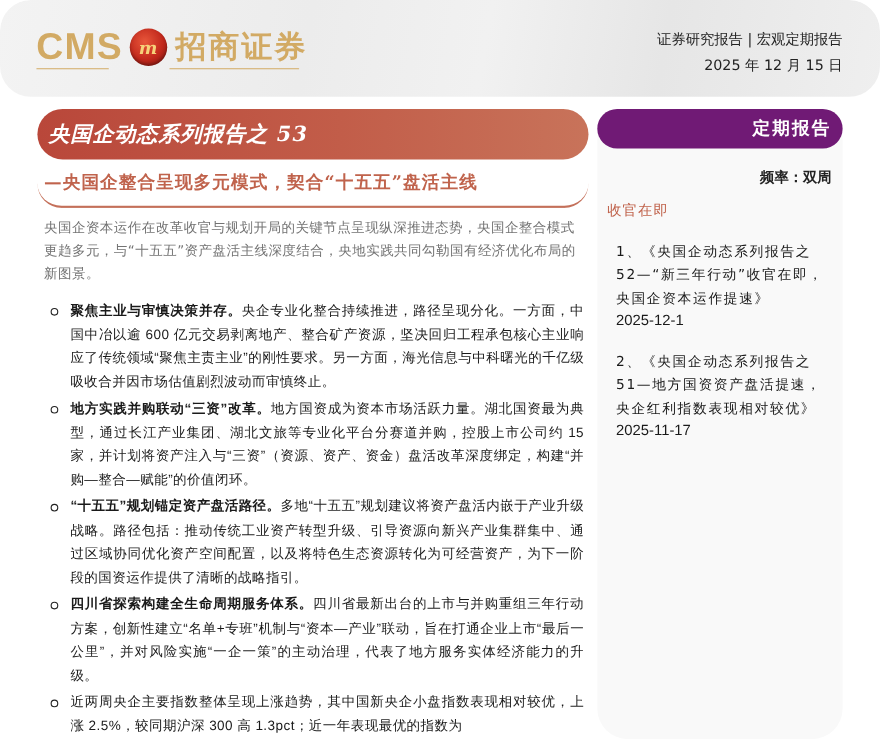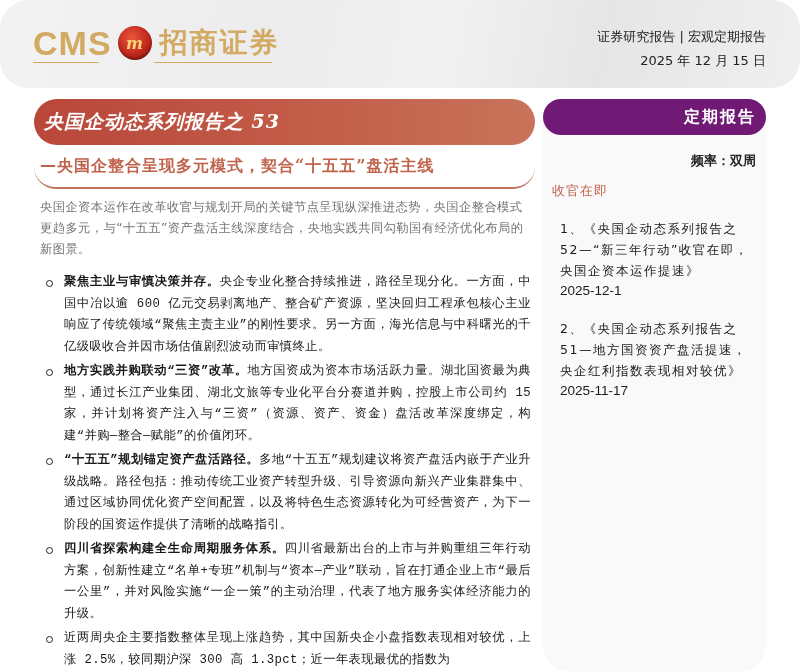--- a/index.html
+++ b/index.html
@@ -41,21 +41,21 @@
   .subtitle {
     height: 44px; display: flex; align-items: center; padding-left: 6px;
     color: #c0634c; font-size: 16px; font-weight: bold; letter-spacing: 1px;
     border-bottom: 2px solid #c4705a;
   }
   .summary {
     margin-top: 8px; padding: 0 6px; color: #737373; font-size: 12.3px; line-height: 21px; letter-spacing: 0.4px;
     font-family: "DejaVu Sans", sans-serif;
   }
   .bullets { list-style: none; margin-top: 12px; }
-  .bullet { position: relative; padding-left: 30px; padding-right: 4px; font-size: 12.3px; line-height: 21.5px; letter-spacing: 0.4px; font-family: Liberation Mono, monospace; color: #1a1a1a; margin-bottom: 3px; text-align: justify; }
+  .bullet { position: relative; padding-left: 30px; padding-right: 4px; font-size: 12.3px; line-height: 21.5px; letter-spacing: 0.4px; font-family: Liberation Sans, sans-serif; color: #1a1a1a; margin-bottom: 3px; text-align: justify; }
   .bullet-box {
     position: absolute; left: 12px; top: 8px; width: 7px; height: 7px; border: 1px solid #222;
   }
   .bullet-head { font-weight: bold; }
 
   .sidebar { position: absolute; left: 543px; top: 99px; width: 223px; height: 573px; background: #f9f9f9; }
   .side-bar-head {
     height: 36px; background: #701a75; display: flex; align-items: center; justify-content: flex-end; padding-right: 10px;
   }
   .side-bar-title { color: #ffffff; font-size: 16px; font-weight: bold; letter-spacing: 2px; }

